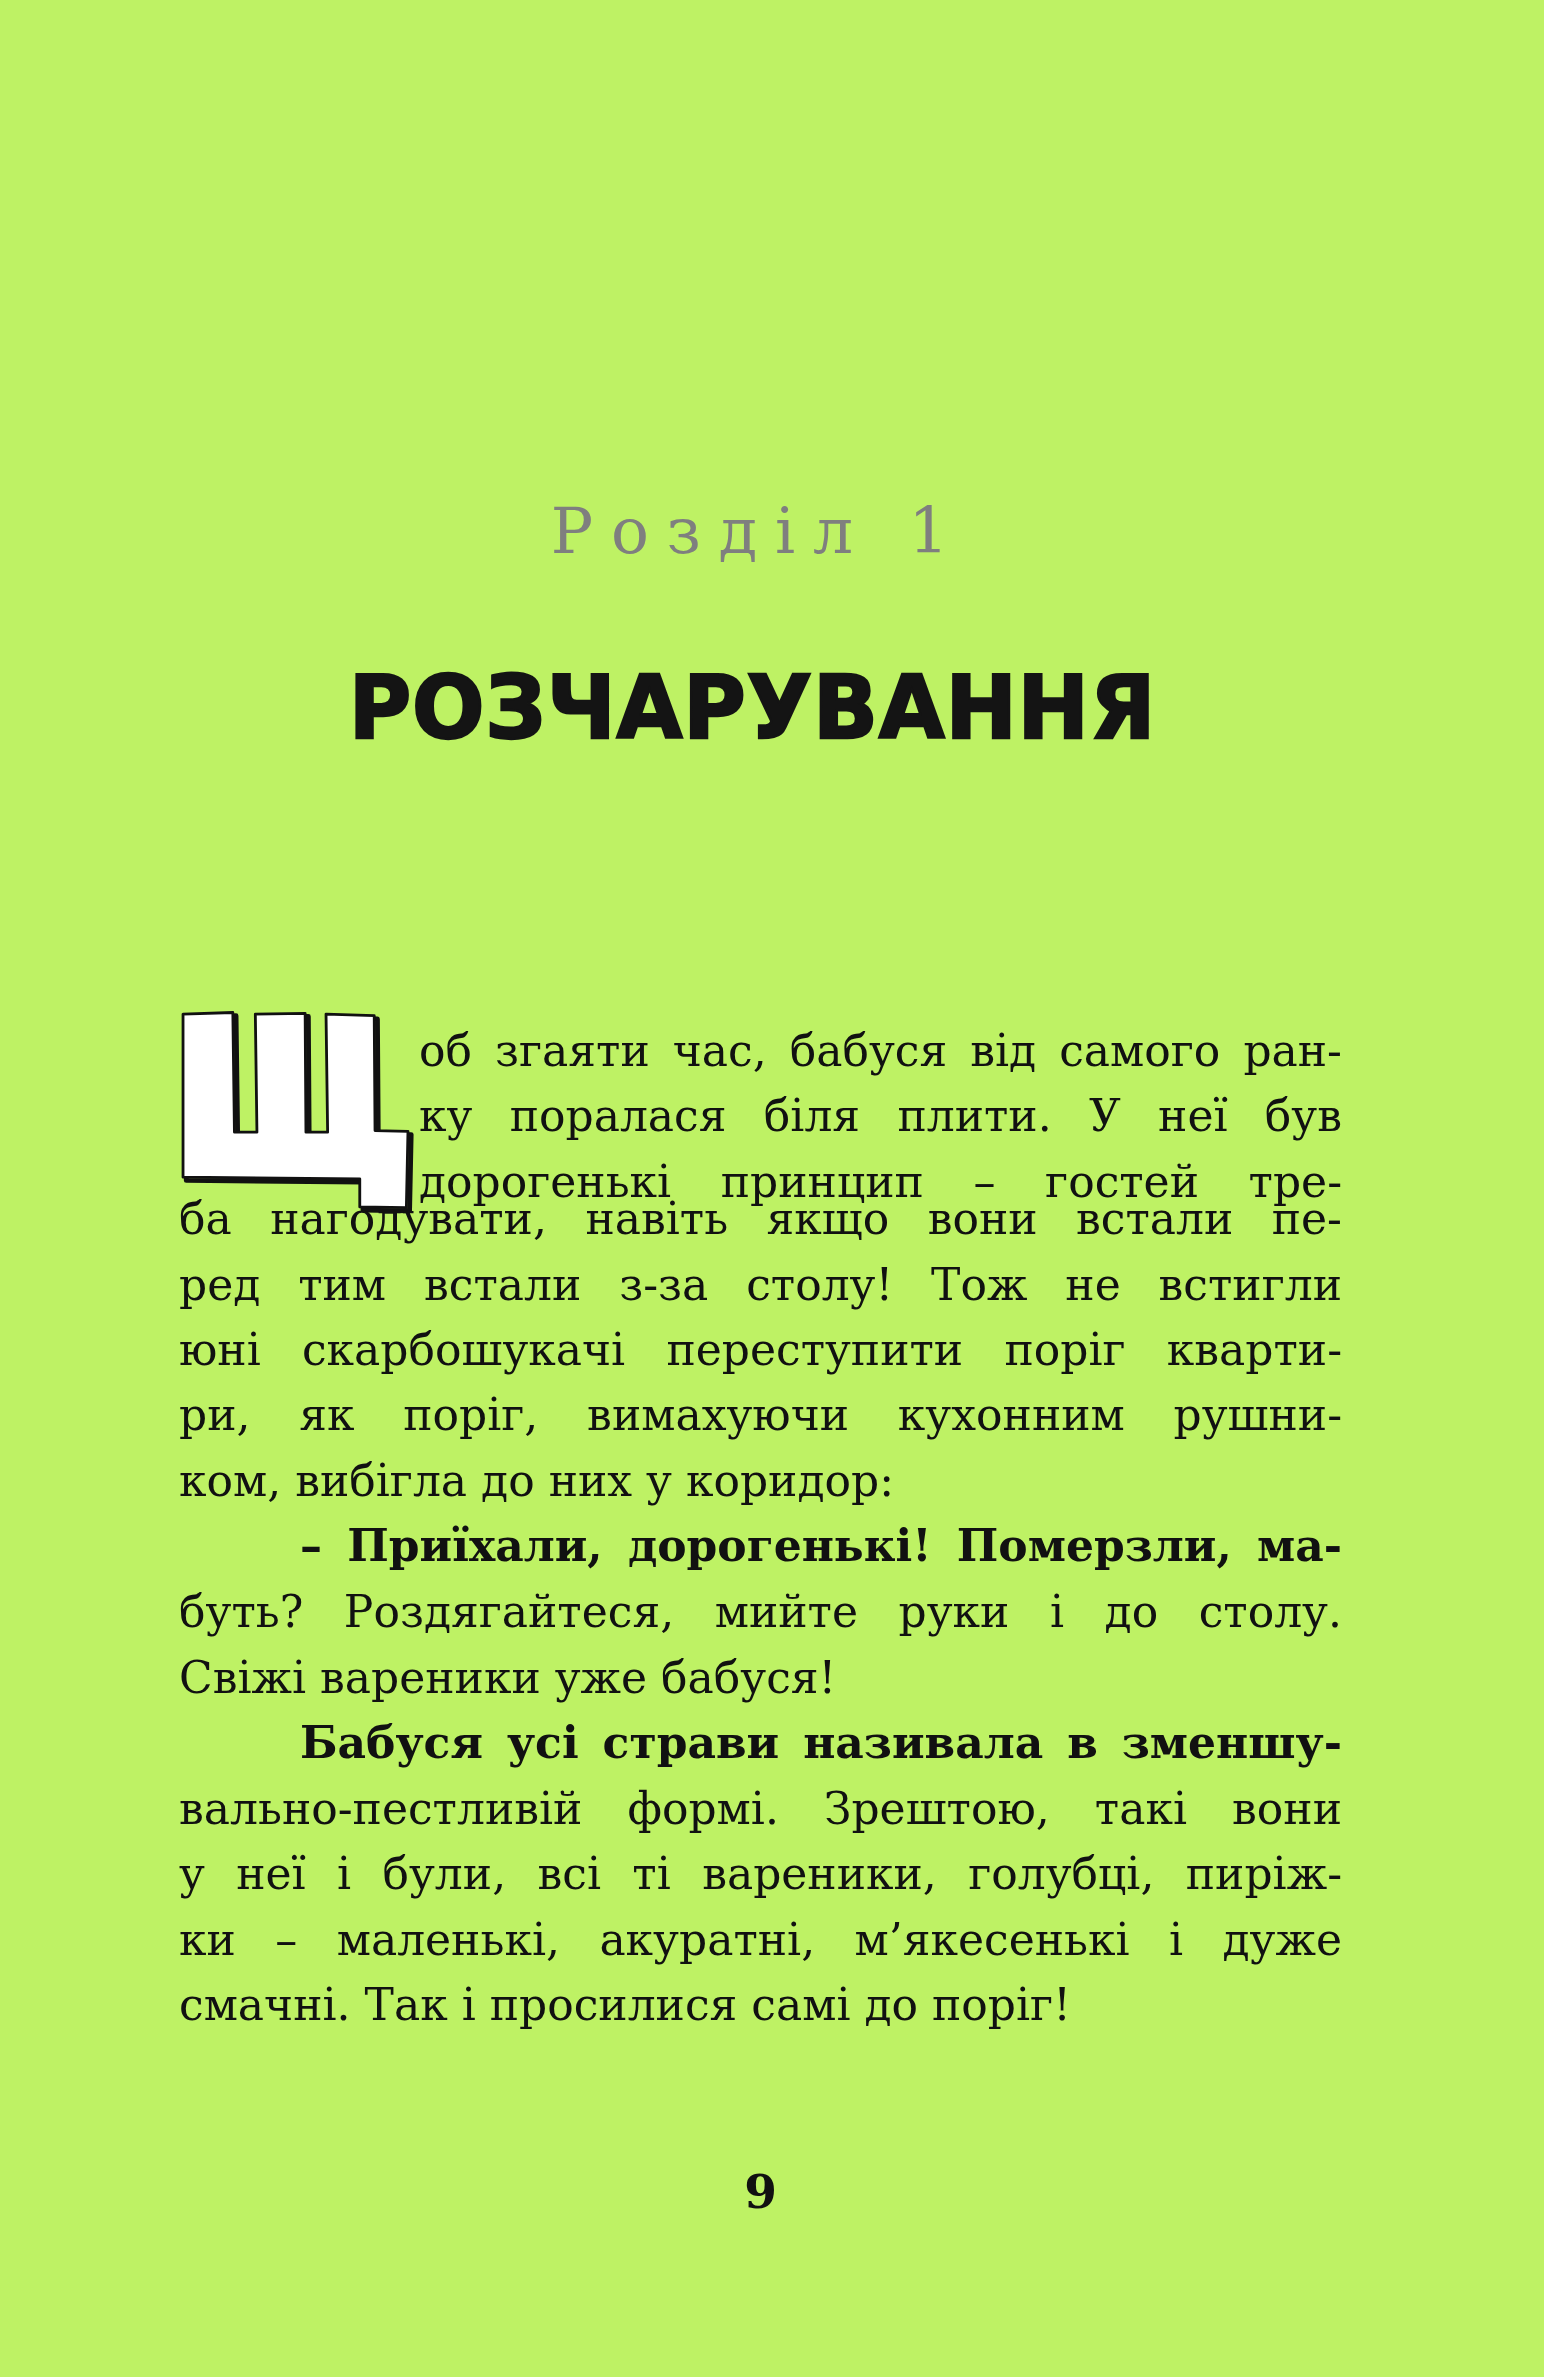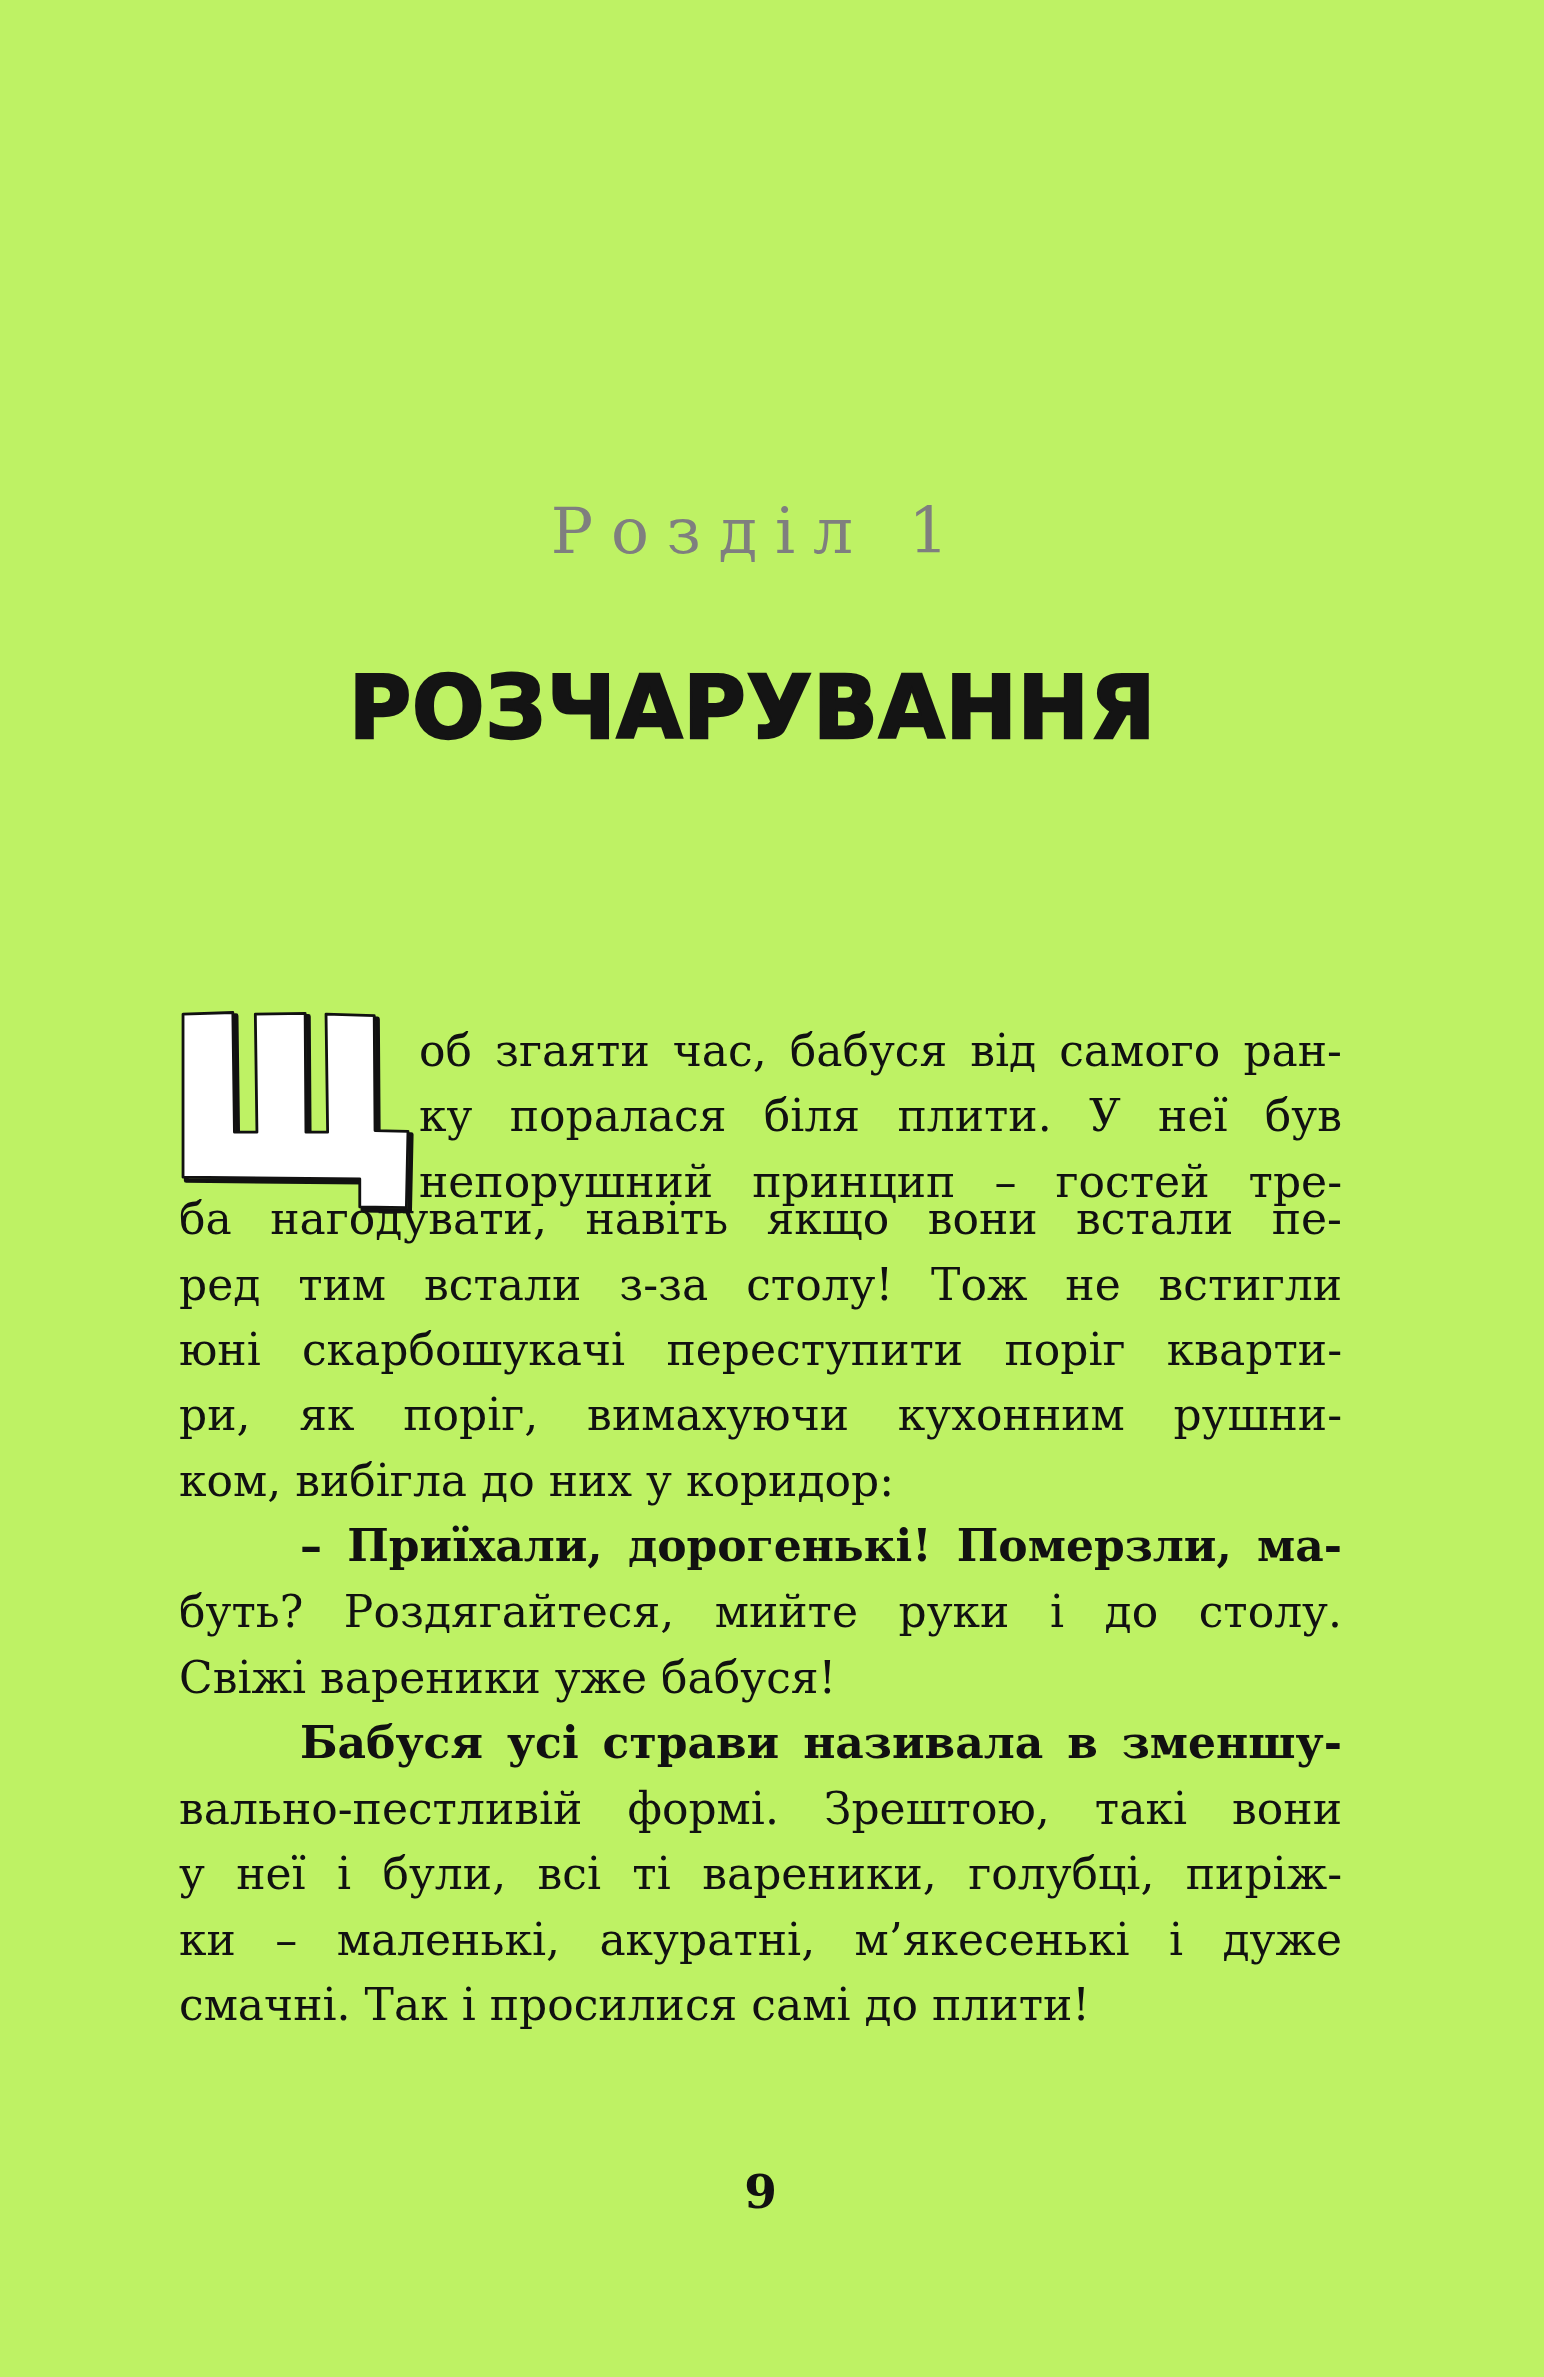--- a/index.html
+++ b/index.html
@@ -62,31 +62,31 @@
 
   <svg class="dropcap" viewBox="0 0 300 260" width="241" height="209">
 
     <path d="M10 10 L72 8 L74 157 L102 157 L100 10 L162 9 L163 157 L190 157 L188 10 L248 12 L249 155 L290 156 L288 251 L230 250 L230 215 L10 213 Z" fill="none" stroke="#111" stroke-width="6" stroke-linejoin="round" transform="translate(4,4)"></path>
     <path d="M10 10 L72 8 L74 157 L102 157 L100 10 L162 9 L163 157 L190 157 L188 10 L248 12 L249 155 L290 156 L288 251 L230 250 L230 215 L10 213 Z" fill="#ffffff" stroke="#111" stroke-width="3.5" stroke-linejoin="round"></path>
   </svg>
 
   <div class="body-text">
     <div class="line wrap-cap" style="top:990px">об згаяти час, бабуся від самого ран-</div>
     <div class="line wrap-cap" style="top:1055px">ку поралася біля плити. У неї був</div>
-    <div class="line wrap-cap" style="top:1121px">непорушний принцип – гостей тре-</div>
+    <div class="line wrap-cap" style="top:1121px">дорогенькі принцип – гостей тре-</div>
     <div class="line" style="top:1186px">ба нагодувати, навіть якщо вони встали пе-</div>
     <div class="line" style="top:1252px">ред тим встали з-за столу! Тож не встигли</div>
     <div class="line" style="top:1317px">юні скарбошукачі переступити поріг кварти-</div>
     <div class="line" style="top:1382px">ри, як поріг, вимахуючи кухонним рушни-</div>
     <div class="line short" style="top:1448px">ком, вибігла до них у коридор:</div>
     <div class="line indent" style="top:1513px">– Приїхали, дорогенькі! Померзли, ма-</div>
     <div class="line" style="top:1579px">буть? Роздягайтеся, мийте руки і до столу.</div>
     <div class="line short" style="top:1645px">Свіжі вареники уже бабуся!</div>
     <div class="line indent" style="top:1710px">Бабуся усі страви називала в зменшу-</div>
     <div class="line" style="top:1776px">вально-пестливій формі. Зрештою, такі вони</div>
     <div class="line" style="top:1841px">у неї і були, всі ті вареники, голубці, пиріж-</div>
     <div class="line" style="top:1907px">ки – маленькі, акуратні, м’якесенькі і дуже</div>
-    <div class="line short" style="top:1972px">смачні. Так і просилися самі до плити!</div>
+    <div class="line short" style="top:1972px">смачні. Так і просилися самі до поріг!</div>
   </div>
 
   <div class="page-number">9</div>
 </div>
 
 
 </body></html>

